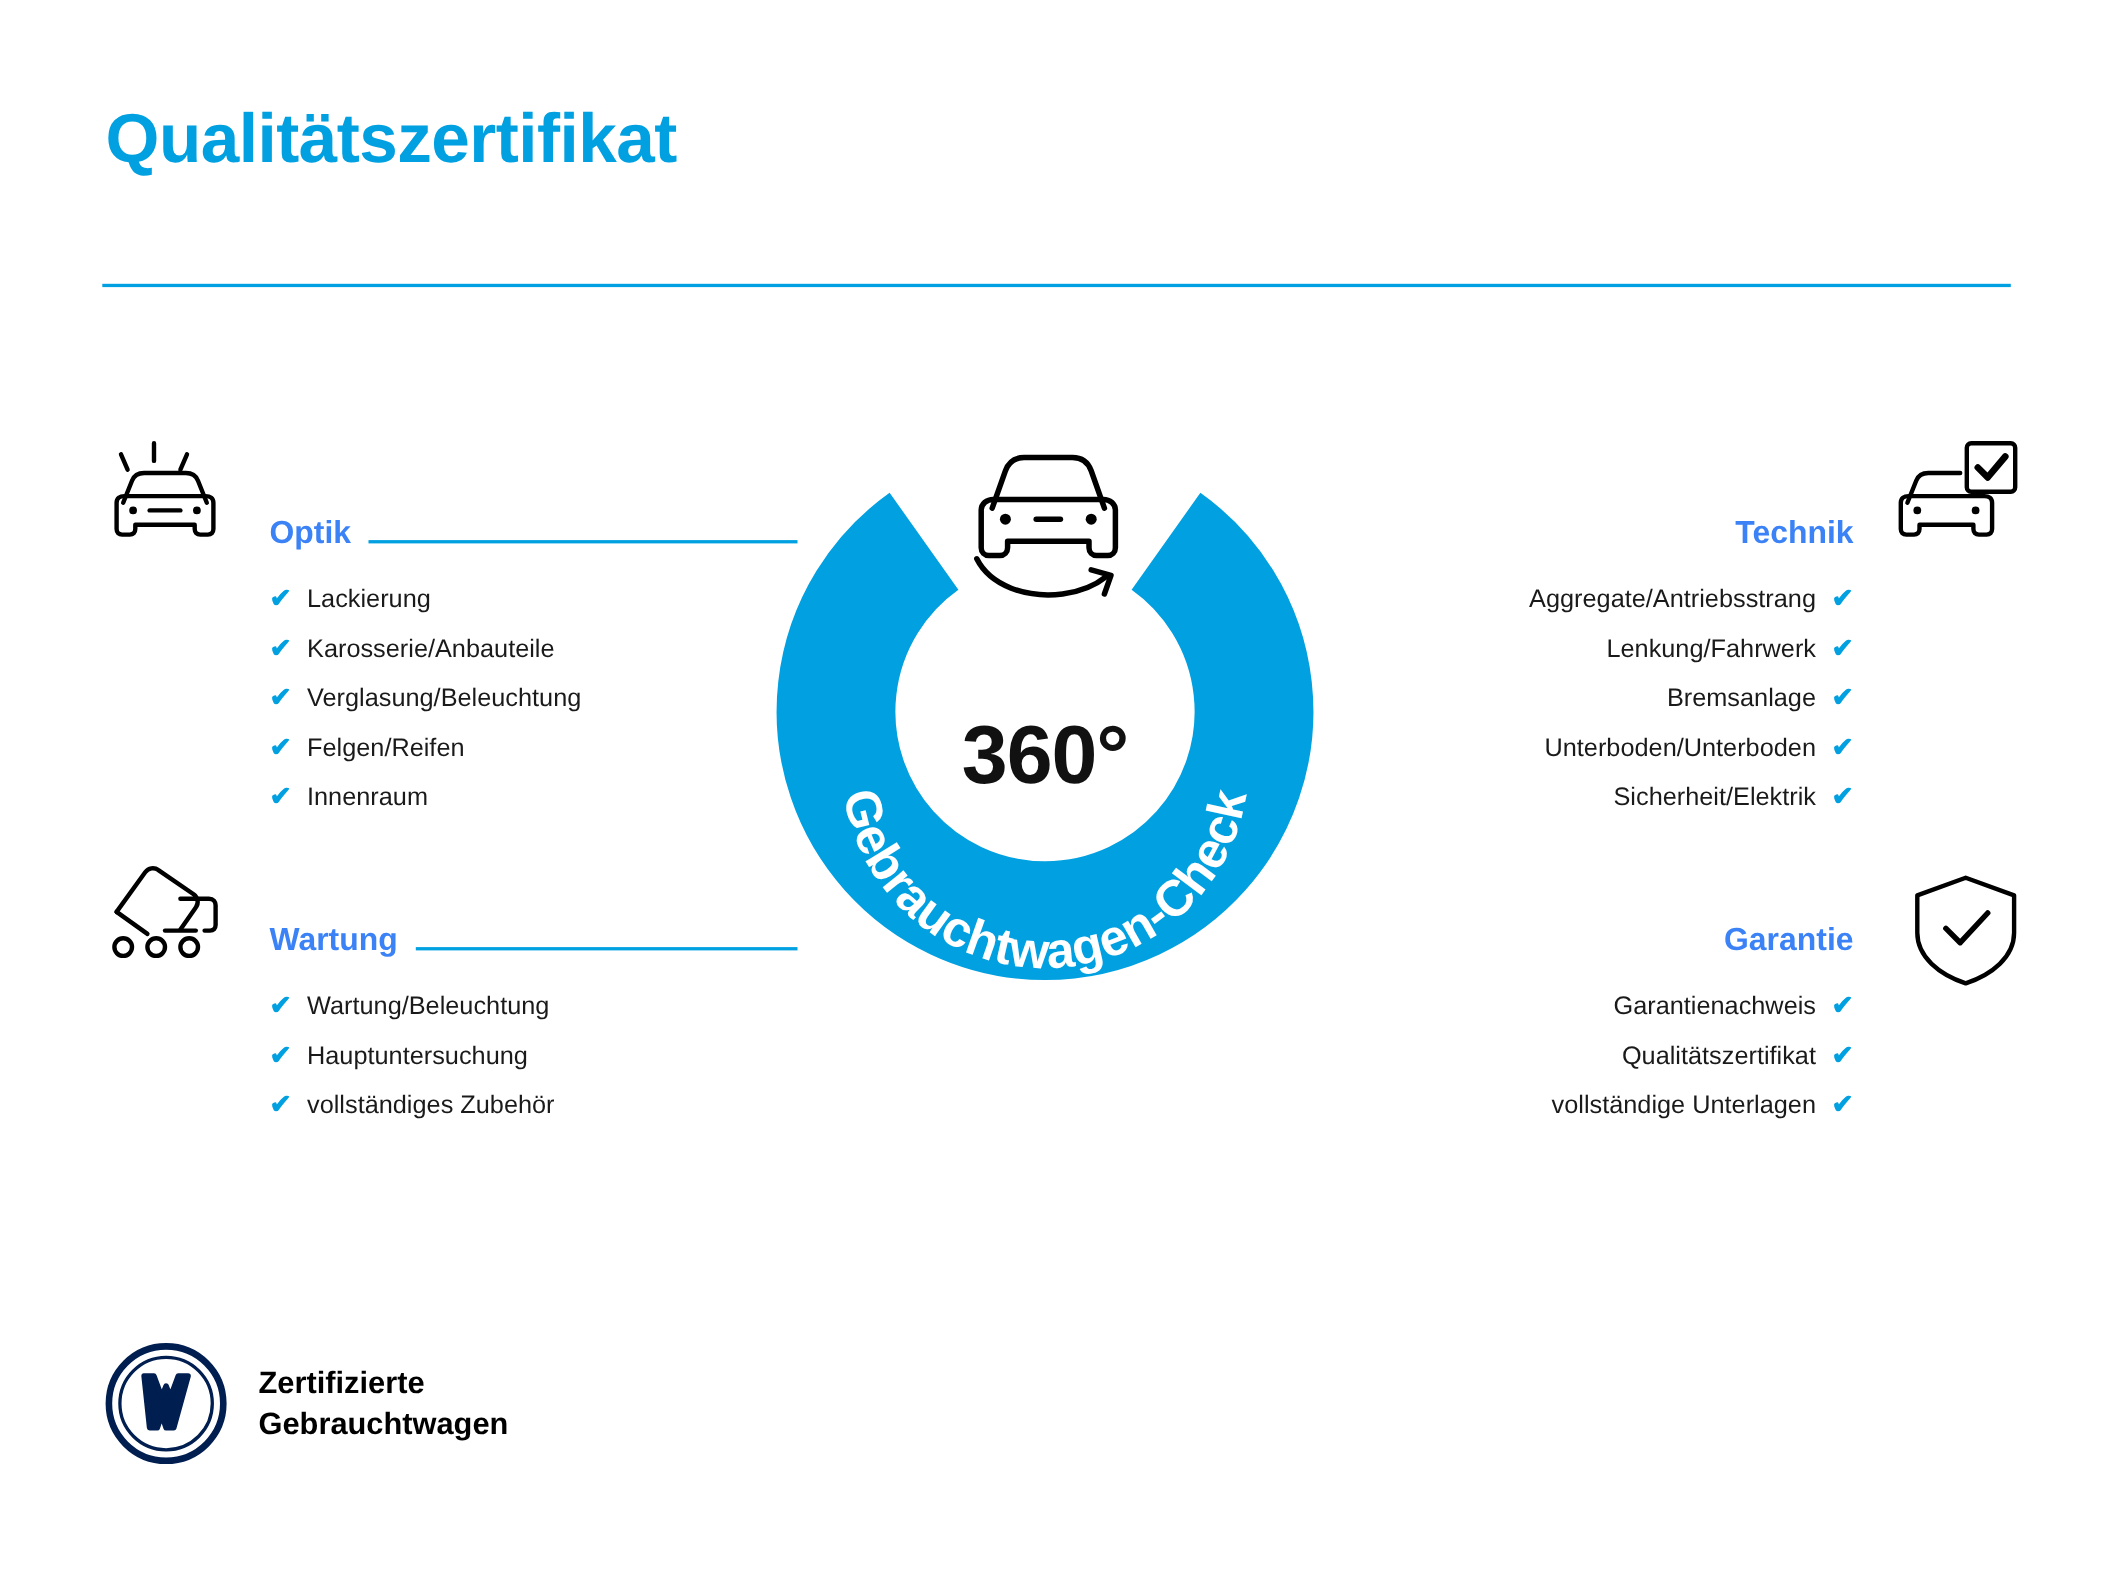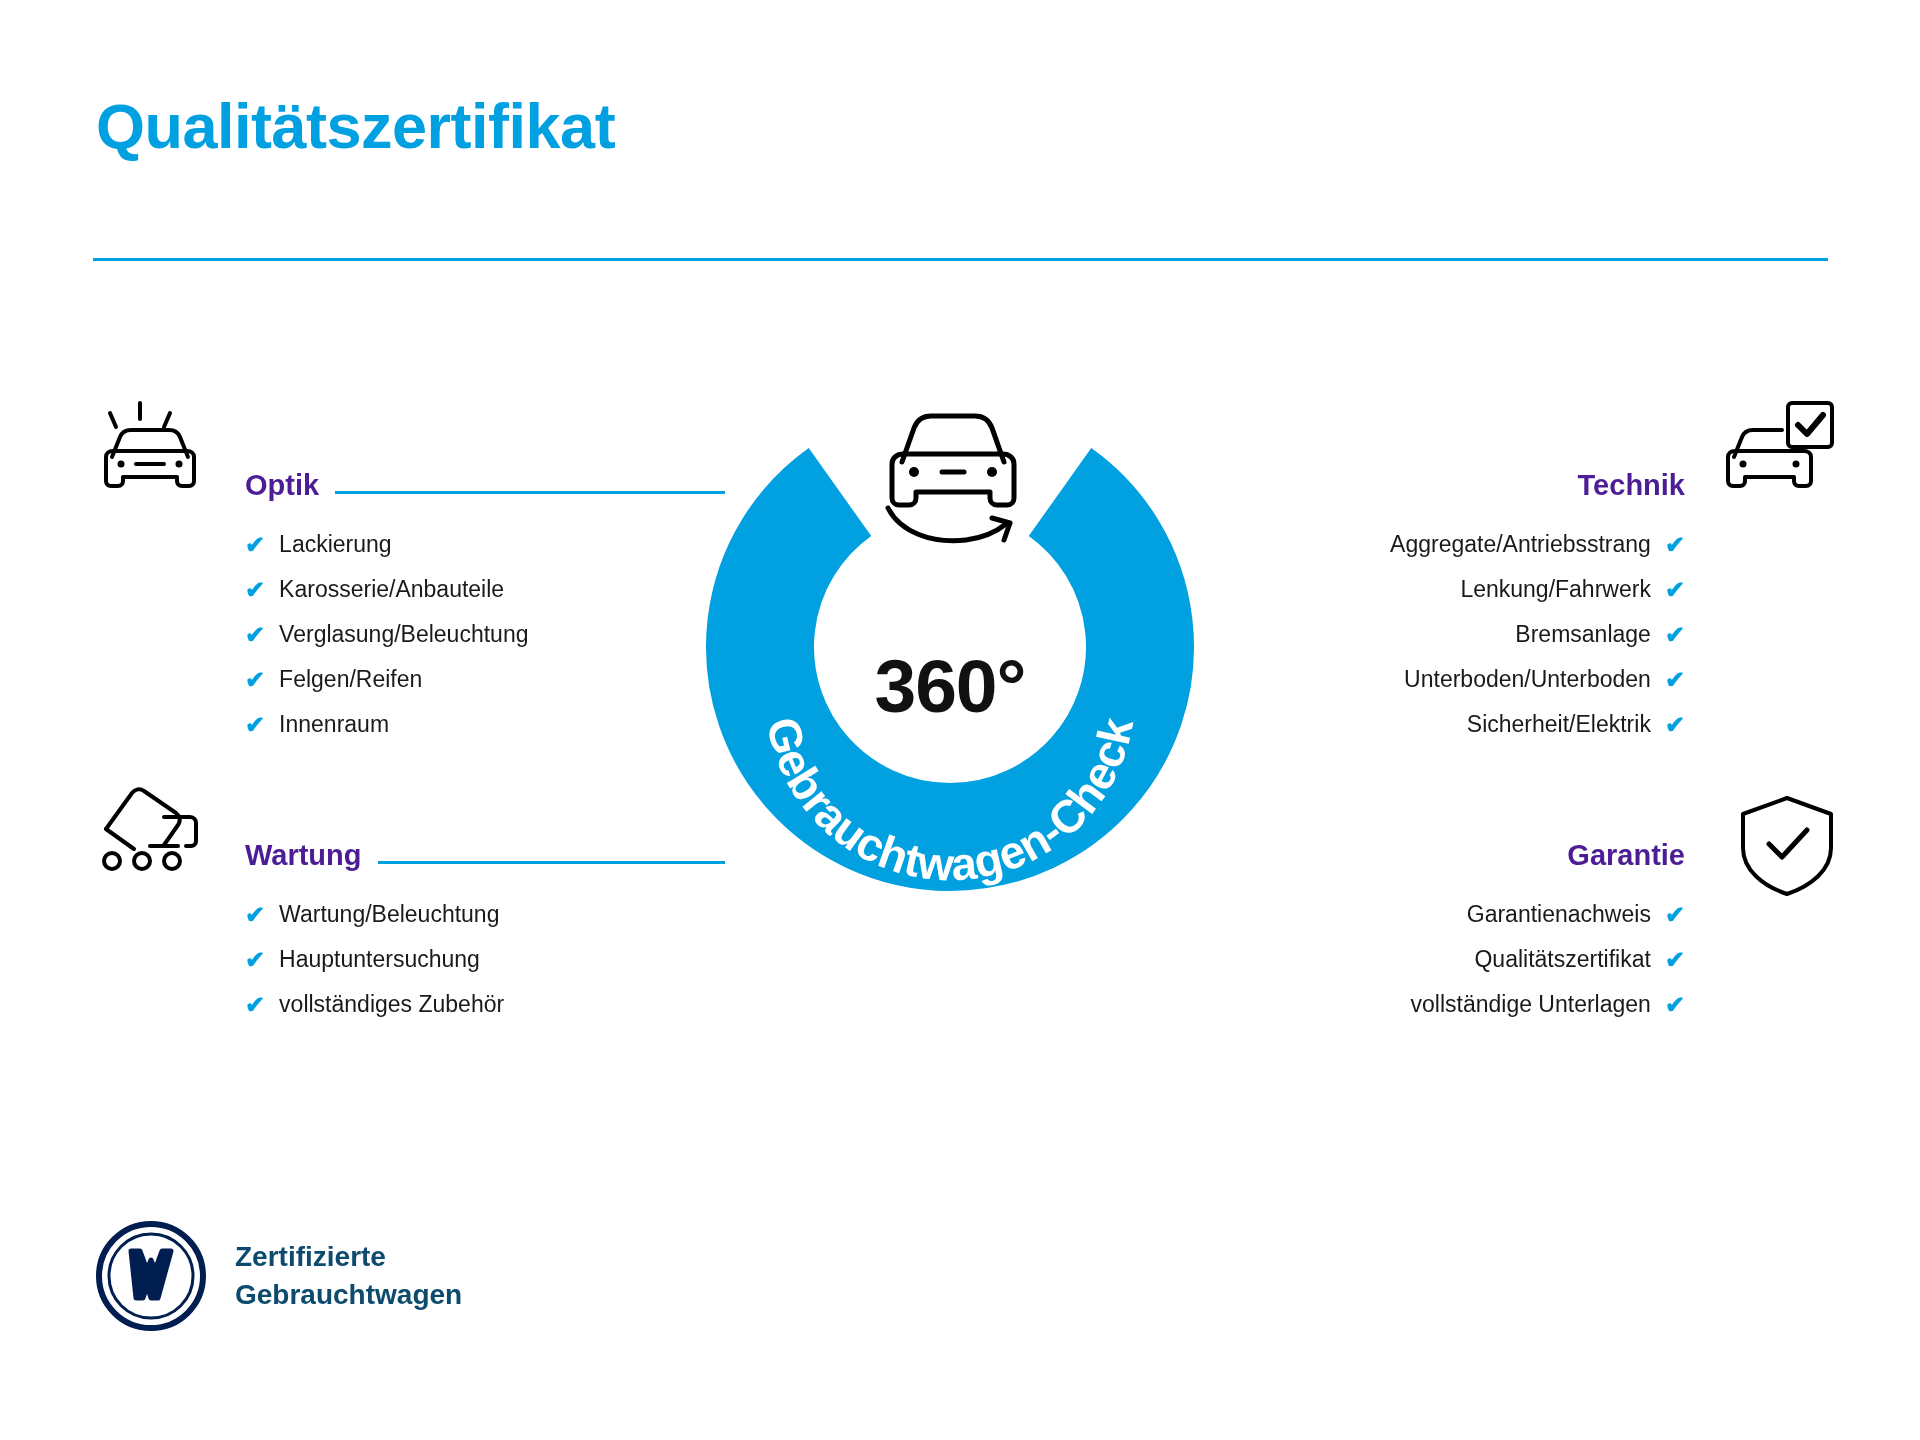--- a/index.html
+++ b/index.html
@@ -48,21 +48,21 @@
     position: absolute;
   }
   .block-head {
     display: flex;
     align-items: flex-end;
     height: 60px;
   }
   .block-title {
     font-size: 29px;
     font-weight: bold;
-    color: #4c1d95;
+    color: #3b82f6;
     line-height: 1;
     white-space: nowrap;
   }
   .head-rule {
     height: 3px;
     background: #00A0E1;
     margin-bottom: 6px;
   }
   .items {
     margin-top: 22px;
@@ -153,21 +153,21 @@
     left: 95px;
     top: 1220px;
     display: flex;
     align-items: center;
   }
   .footer-text {
     margin-left: 28px;
     font-size: 28px;
     font-weight: bold;
     line-height: 1.35;
-    color: #0c4a6e;
+    color: #000000;
   }
 </style>
 </head>
 <body>
 
 <div class="page">
 
   <div class="title">Qualitätszertifikat</div>
   <div class="title-rule"></div>
 

